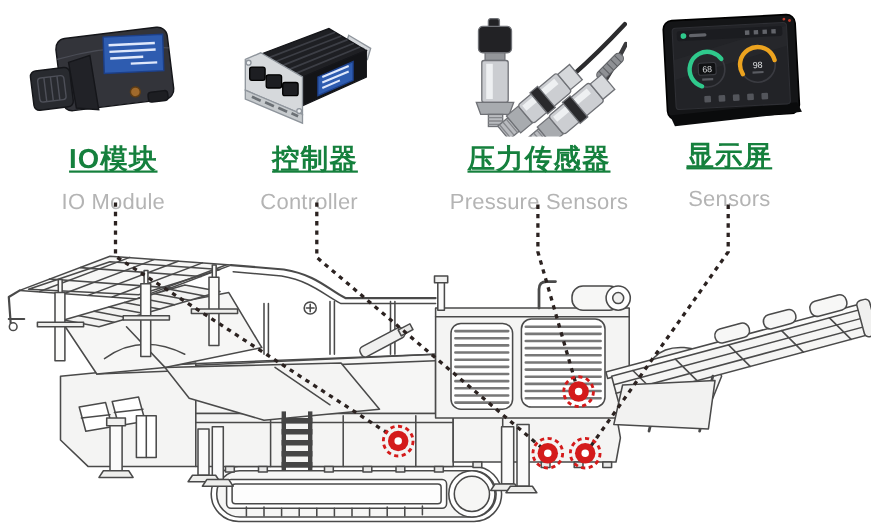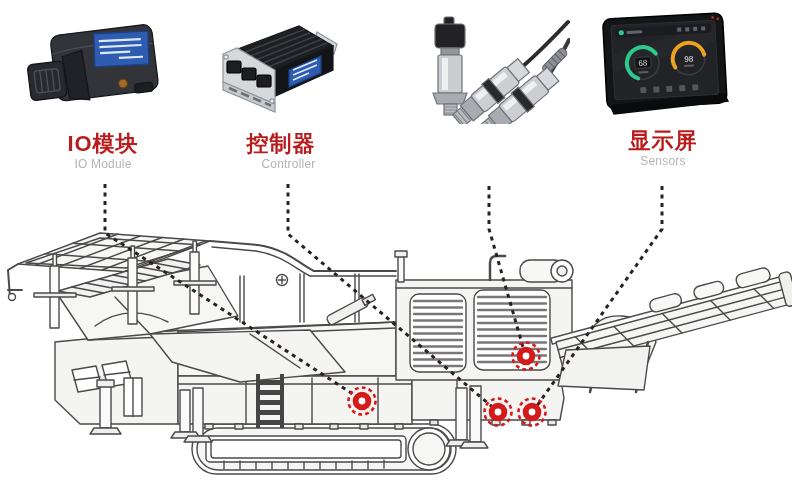--- a/index.html
+++ b/index.html
@@ -1,21 +1,21 @@
 <!DOCTYPE html>
 <html><head>
 <meta charset="utf-8">
 <style>
   html,body{margin:0;padding:0;background:#ffffff;}
   #stage{position:relative;width:792px;height:484px;background:#ffffff;overflow:hidden;
          font-family:"Liberation Sans",sans-serif;}
   .product{position:absolute;}
   .label{position:absolute;text-align:center;transform:translateX(-50%);white-space:nowrap;}
-  .label .zh{font-size:22px;font-weight:700;color:#b91c1c;letter-spacing:1px;line-height:1.15;}
-  .label .en{font-size:12px;font-weight:400;color:#b4b4b4;letter-spacing:.2px;line-height:1.05;margin-top:2px;}
+  .label .zh{font-size:25px;font-weight:700;color:#15803d;letter-spacing:1px;line-height:1.15;text-decoration:underline;}
+  .label .en{font-size:20px;font-weight:400;color:#b4b4b4;letter-spacing:.2px;line-height:1.05;margin-top:14px;}
   #overlay{position:absolute;left:0;top:0;}
 </style>
 </head>
 <body>
 
 <div id="stage">
 
   <div class="product" style="left:20px;top:6px;width:165px;height:118px;">
     <svg width="165" height="118" viewBox="0 0 165 118">
       <g transform="rotate(-7 82 62)" stroke="#15161a" stroke-width="1.3">
@@ -135,20 +135,24 @@
     </svg>
   </div>
 
   <div class="label" style="left:103px;top:131px;">
     <div class="zh">IO模块</div>
     <div class="en">IO Module</div>
   </div>
   <div class="label" style="left:281px;top:131px;text-align:right;">
     <div class="zh">控制器</div>
     <div class="en">Controller</div>
+  </div>
+  <div class="label" style="left:490px;top:131px;">
+    <div class="zh">压力传感器</div>
+    <div class="en">Pressure Sensors</div>
   </div>
   <div class="label" style="left:663px;top:128px;">
     <div class="zh">显示屏</div>
     <div class="en">Sensors</div>
   </div>
 
   <svg id="overlay" width="792" height="484" viewBox="0 0 792 484">
     <g stroke="#4a4a4a" stroke-width="1.4" fill="#f2f2f1" stroke-linejoin="round" stroke-linecap="round">
 
       <g>

